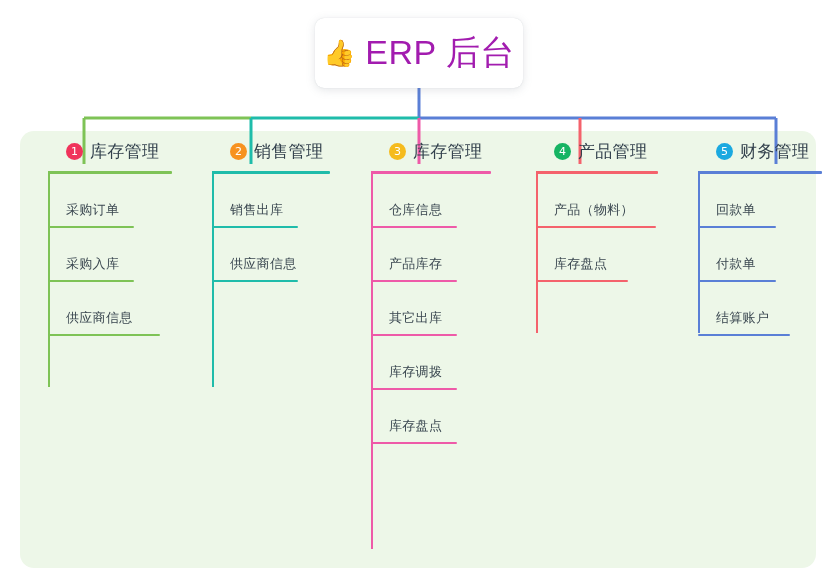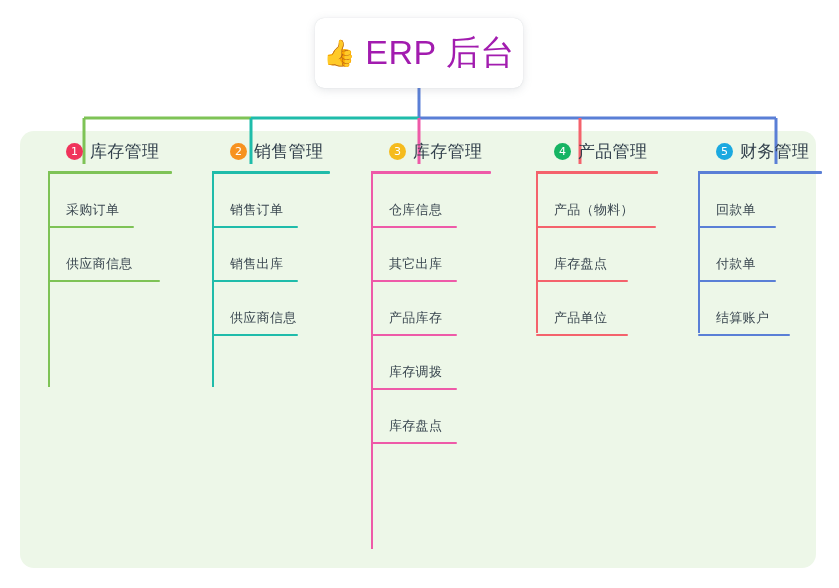--- a/index.html
+++ b/index.html
@@ -184,38 +184,38 @@
           <span class="head-label">库存管理</span>
         </div>
         <div class="head-rule" style="width: 124px; background: rgb(126, 195, 86); margin-left: 6px;"></div>
         <div class="col-spine" style="background: rgb(126, 195, 86); height: 216px;"></div>
         <div class="items">
           <div class="item">
             <span class="item-label">采购订单</span>
             <div class="item-rule" style="width: 86px; background: rgb(126, 195, 86);"></div>
           </div>
           <div class="item">
+            <span class="item-label">采购入库</span>
+            <div class="item-rule" style="width: 86px; background: rgb(126, 195, 86);"></div>
+          </div>
+          <div class="item">
             <span class="item-label">供应商信息</span>
             <div class="item-rule" style="width: 112px; background: rgb(126, 195, 86);"></div>
           </div>
         </div>
       </div>
       <div class="col" style="left: 186px;">
         <div class="col-head">
           <span class="badge" style="background: rgb(247, 146, 32);">2</span>
           <span class="head-label">销售管理</span>
         </div>
         <div class="head-rule" style="width: 118px; background: rgb(31, 188, 170); margin-left: 6px;"></div>
         <div class="col-spine" style="background: rgb(31, 188, 170); height: 216px;"></div>
         <div class="items">
           <div class="item">
-            <span class="item-label">销售订单</span>
-            <div class="item-rule" style="width: 86px; background: rgb(31, 188, 170);"></div>
-          </div>
-          <div class="item">
             <span class="item-label">销售出库</span>
             <div class="item-rule" style="width: 86px; background: rgb(31, 188, 170);"></div>
           </div>
           <div class="item">
             <span class="item-label">供应商信息</span>
             <div class="item-rule" style="width: 86px; background: rgb(31, 188, 170);"></div>
           </div>
         </div>
       </div>
       <div class="col" style="left: 345px;">
@@ -224,25 +224,25 @@
           <span class="head-label">库存管理</span>
         </div>
         <div class="head-rule" style="width: 120px; background: rgb(238, 90, 168); margin-left: 6px;"></div>
         <div class="col-spine" style="background: rgb(238, 90, 168); height: 378px;"></div>
         <div class="items">
           <div class="item">
             <span class="item-label">仓库信息</span>
             <div class="item-rule" style="width: 86px; background: rgb(238, 90, 168);"></div>
           </div>
           <div class="item">
+            <span class="item-label">产品库存</span>
+            <div class="item-rule" style="width: 86px; background: rgb(238, 90, 168);"></div>
+          </div>
+          <div class="item">
             <span class="item-label">其它出库</span>
-            <div class="item-rule" style="width: 86px; background: rgb(238, 90, 168);"></div>
-          </div>
-          <div class="item">
-            <span class="item-label">产品库存</span>
             <div class="item-rule" style="width: 86px; background: rgb(238, 90, 168);"></div>
           </div>
           <div class="item">
             <span class="item-label">库存调拨</span>
             <div class="item-rule" style="width: 86px; background: rgb(238, 90, 168);"></div>
           </div>
           <div class="item">
             <span class="item-label">库存盘点</span>
             <div class="item-rule" style="width: 86px; background: rgb(238, 90, 168);"></div>
           </div>
@@ -257,24 +257,20 @@
         <div class="col-spine" style="background: rgb(244, 98, 108); height: 162px;"></div>
         <div class="items">
           <div class="item">
             <span class="item-label">产品（物料）</span>
             <div class="item-rule" style="width: 120px; background: rgb(244, 98, 108);"></div>
           </div>
           <div class="item">
             <span class="item-label">库存盘点</span>
             <div class="item-rule" style="width: 92px; background: rgb(244, 98, 108);"></div>
           </div>
-          <div class="item">
-            <span class="item-label">产品单位</span>
-            <div class="item-rule" style="width: 92px; background: rgb(244, 98, 108);"></div>
-          </div>
         </div>
       </div>
       <div class="col" style="left: 672px;">
         <div class="col-head">
           <span class="badge" style="background: rgb(27, 169, 224);">5</span>
           <span class="head-label">财务管理</span>
         </div>
         <div class="head-rule" style="width: 124px; background: rgb(90, 127, 214); margin-left: 6px;"></div>
         <div class="col-spine" style="background: rgb(90, 127, 214); height: 162px;"></div>
         <div class="items">

